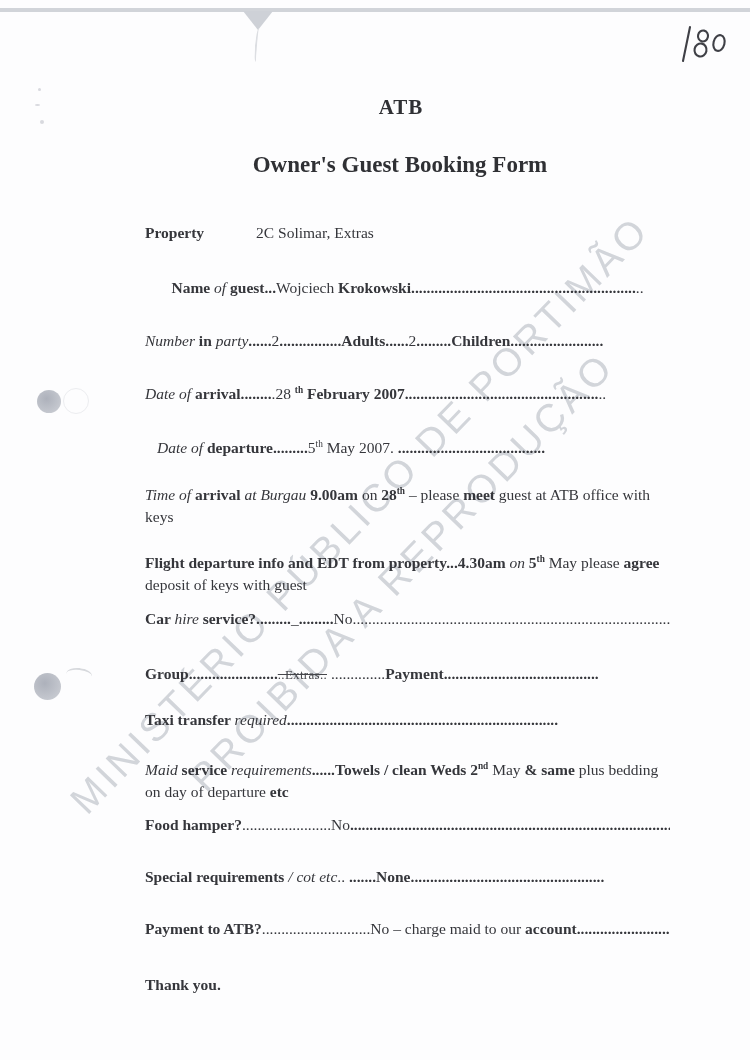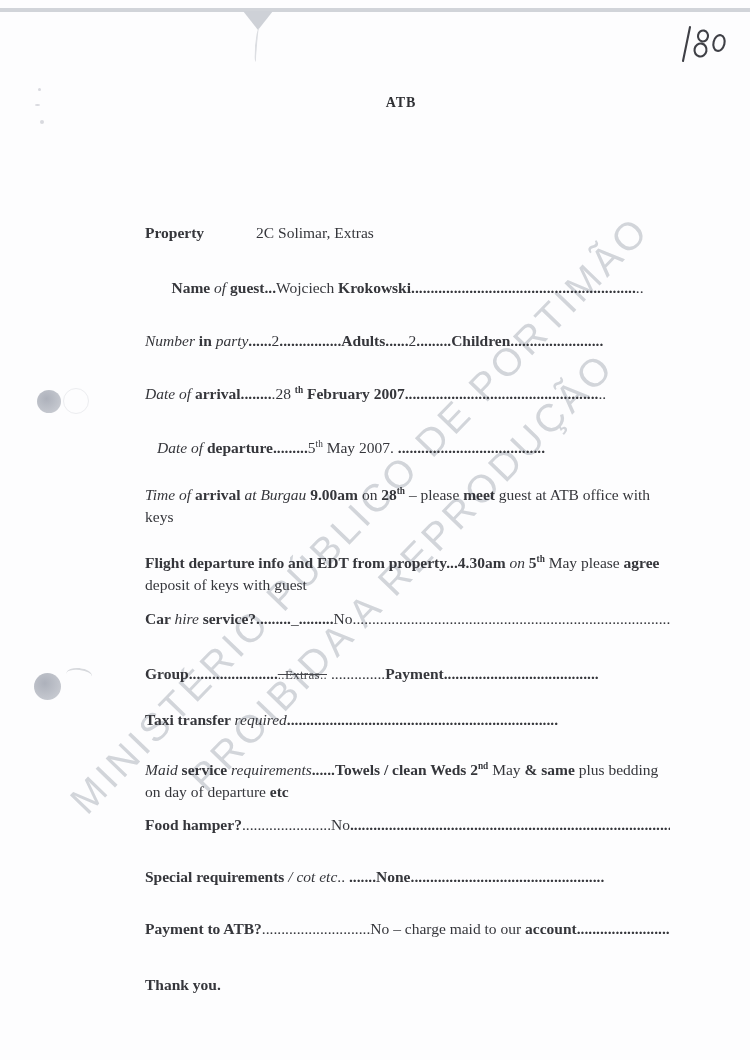--- a/index.html
+++ b/index.html
@@ -31,21 +31,21 @@
   .page-number svg path,.page-number svg ellipse{stroke:#3f4046;stroke-width:2.1;fill:none;stroke-linecap:round;}
 
   
   .wm{position:absolute;white-space:nowrap;font-family:"Liberation Sans", sans-serif;
       font-size:39px;letter-spacing:4px;color:#d2d5da;z-index:1;font-weight:400;}
   .wm-1{left:360px;top:515px;transform:translate(-50%,-50%) rotate(-46deg);}
   .wm-2{left:402px;top:572px;transform:translate(-50%,-50%) rotate(-46deg);}
 
   
   .doc-title{position:absolute;left:145px;top:95px;width:512px;text-align:center;
-      font-size:14px;font-weight:bold;letter-spacing:1px;color:#2f3034;z-index:2;}
+      font-size:21px;font-weight:bold;letter-spacing:1px;color:#2f3034;z-index:2;}
   .doc-subtitle{position:absolute;left:130px;top:152px;width:540px;text-align:center;
       font-size:23px;font-weight:bold;color:#2f3034;z-index:2;}
   .row{position:absolute;left:145px;width:525px;font-size:15.5px;line-height:22px;
       color:#35363b;white-space:nowrap;overflow:hidden;z-index:2;}
   .s-bi{font-weight:bold;}
   .s-i{font-style:italic;}
   .s-b{font-weight:bold;}
   .s-r{}
   .s-sup{vertical-align:super;font-size:0.6em;line-height:0;}
   .s-supb{vertical-align:super;font-size:0.6em;line-height:0;font-weight:bold;}
@@ -74,20 +74,21 @@
       <ellipse cx="25" cy="14" rx="5" ry="5.5" transform="rotate(12 25 14)"></ellipse>
       <ellipse cx="22.5" cy="28" rx="6" ry="6.5" transform="rotate(12 22.5 28)"></ellipse>
       <ellipse cx="41" cy="21" rx="5.5" ry="8" transform="rotate(14 41 21)"></ellipse>
     </svg>
   </div>
 
   <div class="wm wm-1">MINISTÉRIO PÚBLICO DE PORTIMÃO</div>
   <div class="wm wm-2">PROIBIDA A REPRODUÇÃO</div>
 
   <div class="doc-title">ATB</div>
+  <div class="doc-subtitle">Owner's Guest Booking Form</div>
 
   <div id="form-body">
       <div class="row" style="top: 222px;"><span class="s-bi">Property</span><span class="s-gap"></span><span class="s-r">2C Solimar, Extras</span></div>
       <div class="row" style="top: 277px; text-align: center;"><span class="s-bi">Name </span><span class="s-i">of </span><span class="s-bi">guest</span><span class="s-b">...</span><span class="s-r">Wojciech </span><span class="s-b">Krokowski</span><span class="s-b">..........................................................</span><span class="s-r">..</span></div>
       <div class="row" style="top: 330px;"><span class="s-i">Number </span><span class="s-bi">in </span><span class="s-i">party</span><span class="s-b">......</span><span class="s-r">2</span><span class="s-b">................</span><span class="s-bi">Adults</span><span class="s-b">......</span><span class="s-r">2</span><span class="s-b">.........</span><span class="s-bi">Children</span><span class="s-b">........................</span></div>
       <div class="row" style="top: 383px;"><span class="s-i">Date </span><span class="s-i">of </span><span class="s-bi">arrival</span><span class="s-b">........</span><span class="s-r">.28 </span><span class="s-supb">th</span><span class="s-b"> February 2007</span><span class="s-b">..................................................</span><span class="s-r">..</span></div>
       <div class="row" style="top: 437px; margin-left: 12px;"><span class="s-i">Date </span><span class="s-i">of </span><span class="s-bi">departure</span><span class="s-b">.........</span><span class="s-r">5</span><span class="s-sup">th</span><span class="s-r"> May 2007. </span><span class="s-b">......................................</span></div>
       <div class="row" style="top: 484px;"><span class="s-i">Time </span><span class="s-i">of </span><span class="s-bi">arrival </span><span class="s-i">at Burgau</span><span class="s-b">  9.00am </span><span class="s-r">on </span><span class="s-b">28</span><span class="s-supb">th</span><span class="s-r"> – please </span><span class="s-b">meet </span><span class="s-r">guest at ATB office with</span><br><span class="s-r">keys</span></div>
       <div class="row" style="top: 552px;"><span class="s-bi">Flight departure info and </span><span class="s-bi">EDT from property</span><span class="s-b">...</span><span class="s-b">4.30am </span><span class="s-i">on </span><span class="s-b">5</span><span class="s-supb">th</span><span class="s-r"> May please </span><span class="s-b">agree</span><br><span class="s-r">deposit of keys with guest</span></div>
       <div class="row" style="top: 608px;"><span class="s-bi">Car </span><span class="s-i">hire </span><span class="s-bi">service?</span><span class="s-b">.........</span><span class="s-r">_</span><span class="s-b">.........</span><span class="s-r">No</span><span class="s-r">..........................................................................................</span></div>

